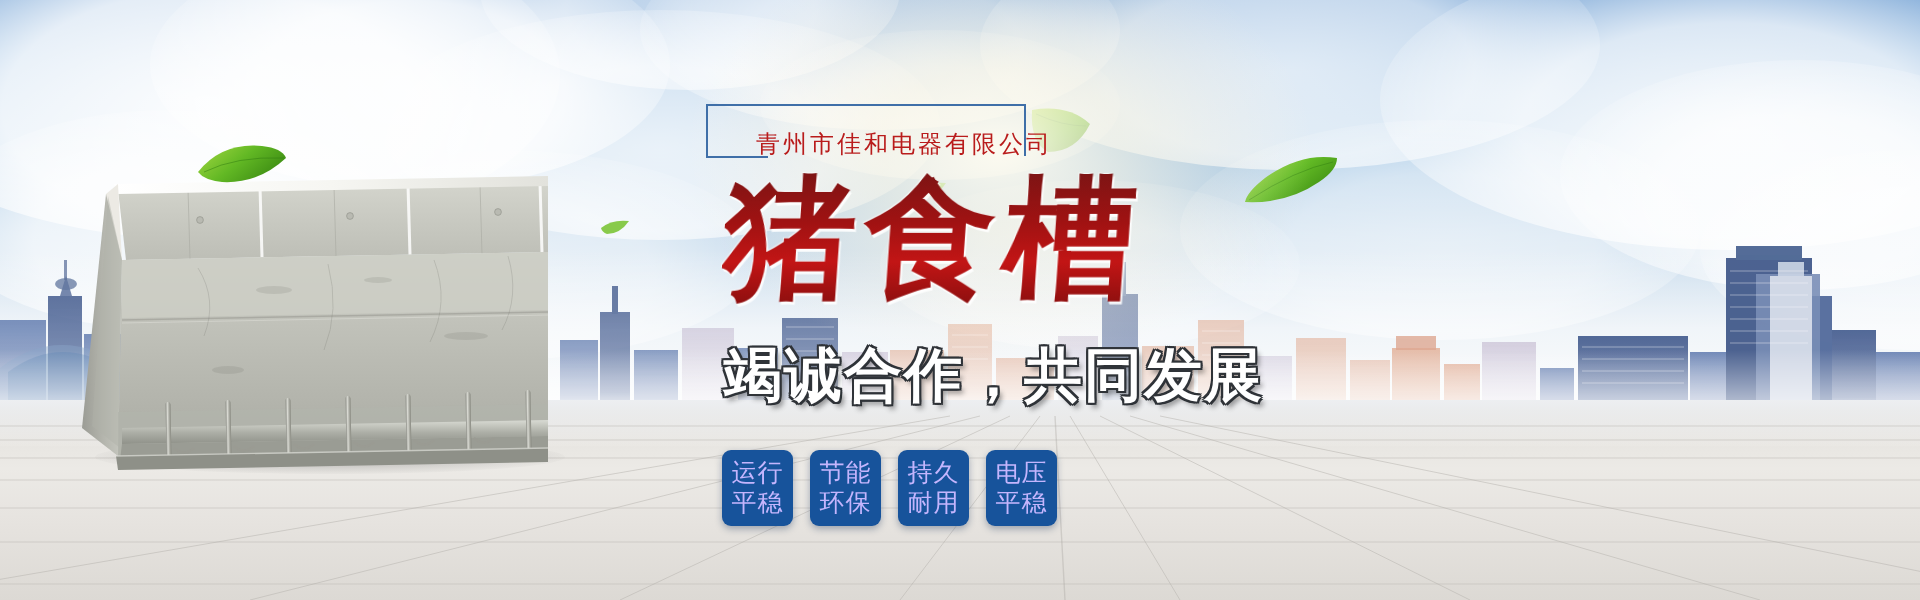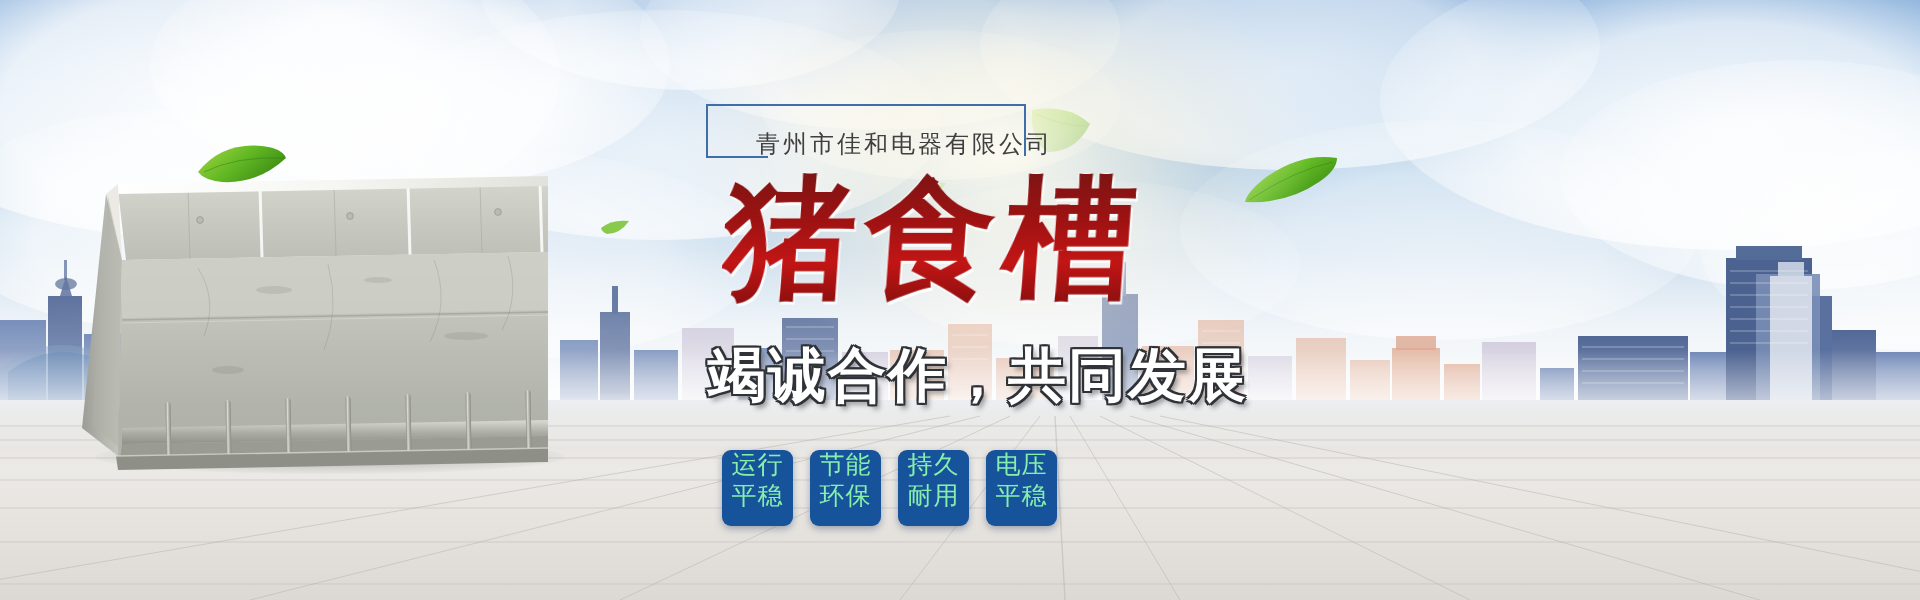--- a/index.html
+++ b/index.html
@@ -117,21 +117,21 @@
   }
   .name-frame::before{
     content:"";
     position:absolute; right:-2px; bottom:-2px; width:0px; height:2px;
     background:#3f6fa8;
   }
   .company-name{
     position:absolute; left:56px; top:30px;
     font-size:24px;
     letter-spacing:3px;
-    color:#404040;
+    color:#b91c1c;
     font-family:"DejaVu Sans","Liberation Sans",sans-serif;
     white-space:nowrap;
   }
 
   .headline{
     position:absolute; left:24px; top:74px;
     font-size:132px;
     line-height:1;
     font-weight:bold;
     letter-spacing:8px;
@@ -140,21 +140,21 @@
     color:#9e1010;
     background:linear-gradient(180deg,#7d1414 0%, #a01212 38%, #c21515 68%, #8e0f0f 100%);
     -webkit-background-clip:text;
     background-clip:text;
     -webkit-text-fill-color:transparent;
     filter:drop-shadow(2px 3px 0 rgba(255,255,255,.85)) drop-shadow(-1px -1px 0 rgba(255,255,255,.6));
     transform:skewX(-4deg);
   }
 
   .subline{
-    position:absolute; left:8px; top:248px;
+    position:absolute; left:24px; top:248px;
     font-size:58px;
     line-height:1;
     font-weight:bold;
     letter-spacing:2px;
     white-space:nowrap;
     color:#ffffff;
     font-family:"DejaVu Sans","Liberation Sans",sans-serif;
     text-shadow:
        2px 0 0 #2f3338, -2px 0 0 #2f3338, 0 2px 0 #2f3338, 0 -2px 0 #2f3338,
        2px 2px 0 #2f3338, -2px 2px 0 #2f3338, 2px -2px 0 #2f3338, -2px -2px 0 #2f3338,
@@ -164,22 +164,22 @@
   
   .badges{
     position:absolute; left:22px; top:352px;
     display:flex; gap:17px;
   }
   .badge{
     width:71px; height:76px;
     background:#17539b;
     border-radius:9px;
     display:flex; flex-direction:column;
-    align-items:center; justify-content:flex-start;
-    color:#86efac;
+    align-items:center; justify-content:center;
+    color:#c4b5fd;
     font-size:25px;
     line-height:1.22;
     letter-spacing:1px;
     font-family:"DejaVu Sans","Liberation Sans",sans-serif;
     box-shadow:0 3px 7px rgba(20,45,85,.35);
   }
   .badge span{ display:block; }
 </style>
 </head>
 <body>

